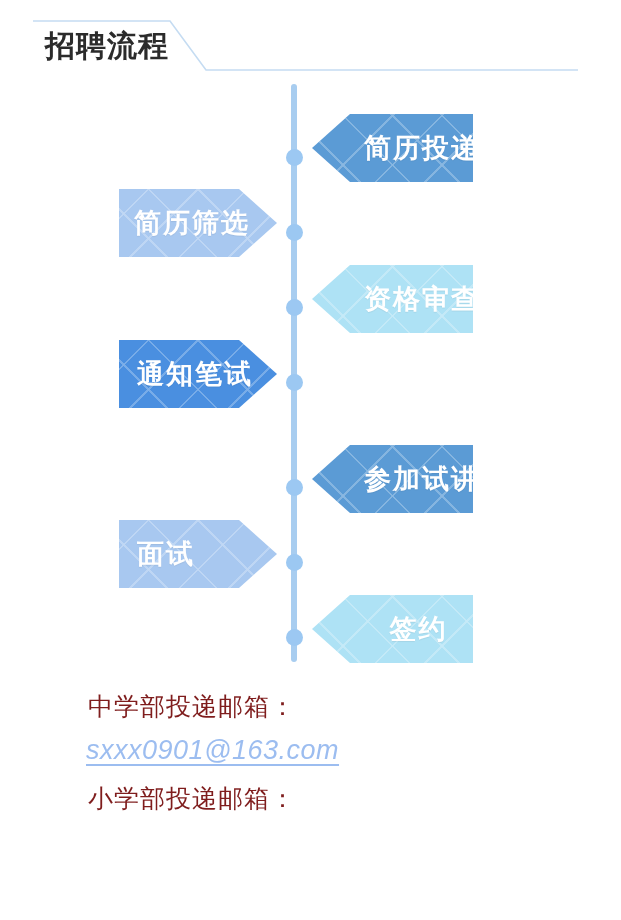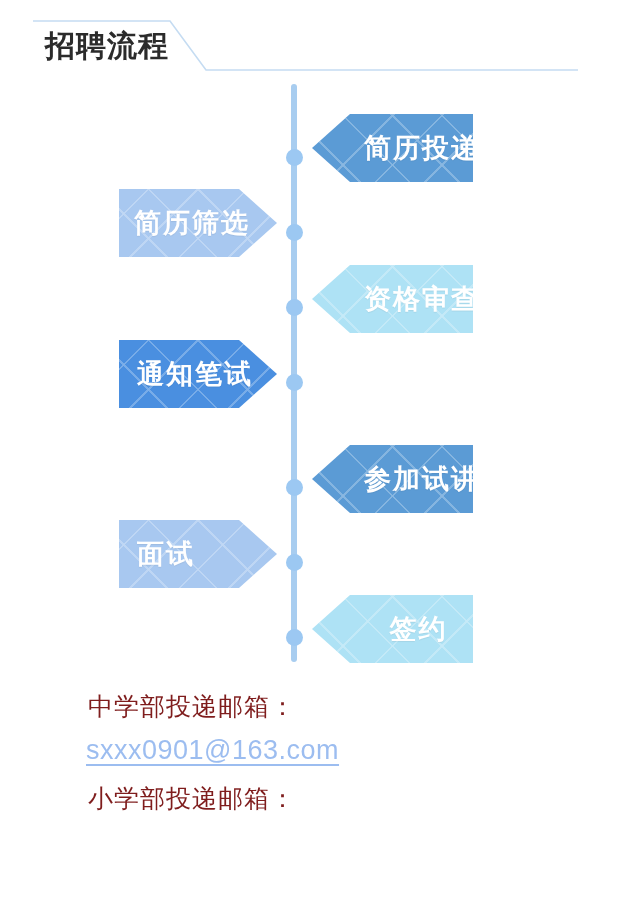--- a/index.html
+++ b/index.html
@@ -142,20 +142,21 @@
   }
   .email-address {
     margin: 0 0 0 86px;
     font-size: 27px;
     color: #9cbdf0;
     letter-spacing: 0.5px;
     text-decoration: underline;
     text-underline-offset: 5px;
     white-space: nowrap;
     display: inline-block;
+    font-style: italic;
   }
 </style>
 </head>
 <body>
 
 <div id="header">
   <svg id="header-rule" viewBox="0 0 621 95" width="621" height="95">
     <polyline points="33,21 170,21 206,70 578,70" fill="none" stroke="#c5dcf2" stroke-width="1.6"></polyline>
   </svg>
   <div id="page-title">招聘流程</div>

